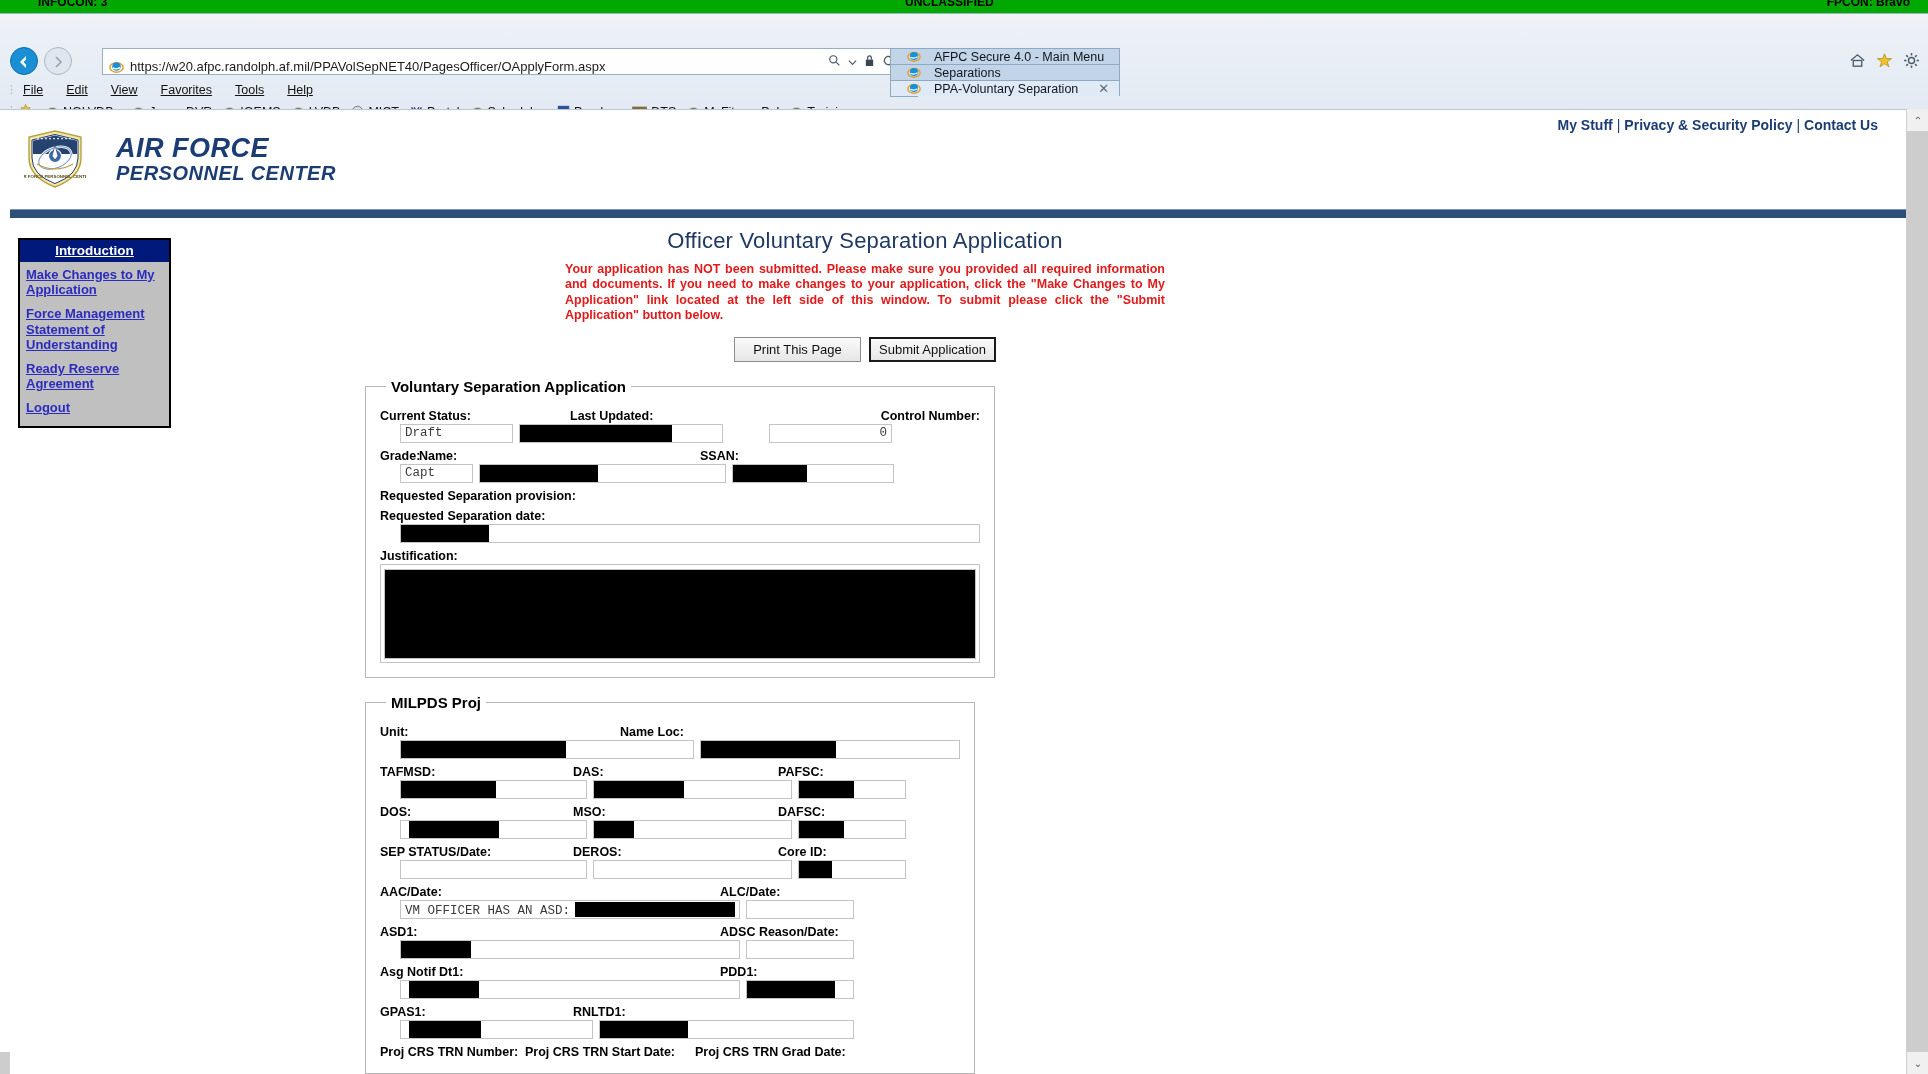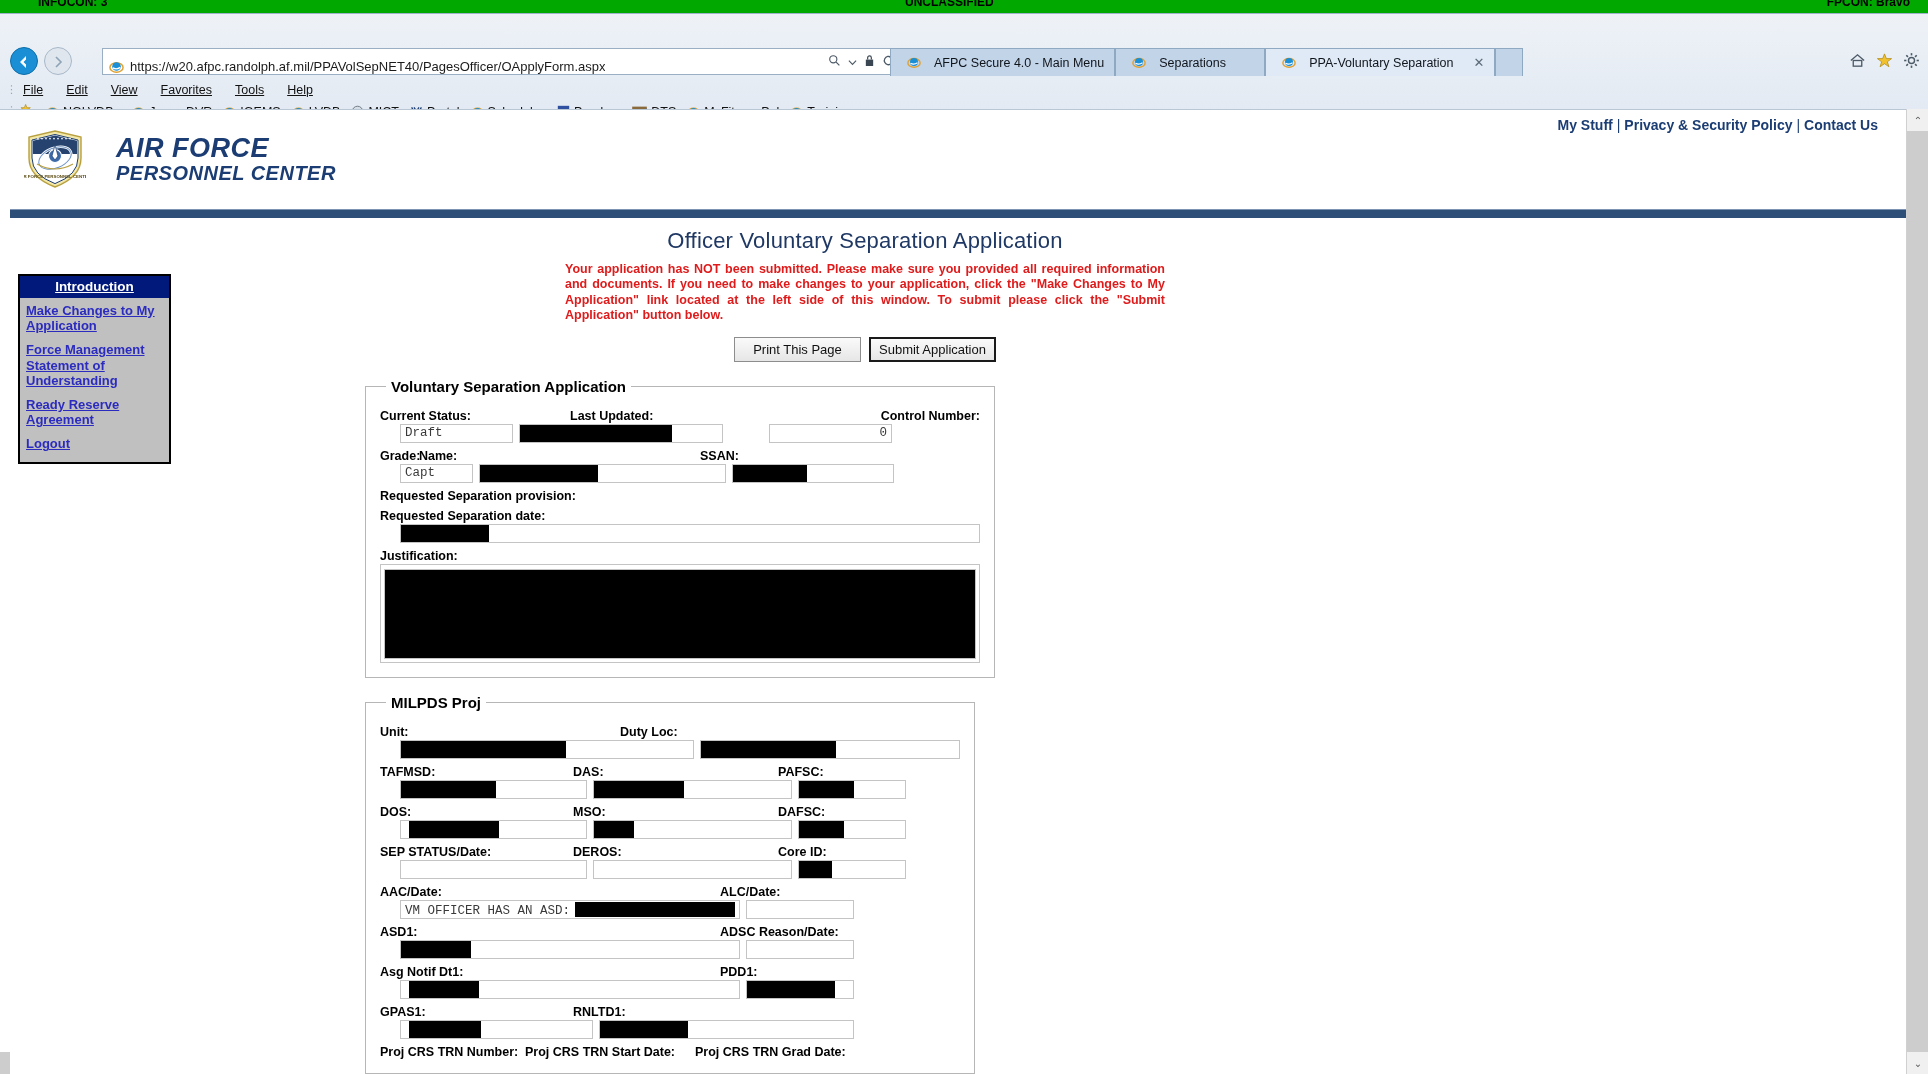--- a/index.html
+++ b/index.html
@@ -68,21 +68,21 @@
     display: flex; align-items: flex-end; margin-left: 20px;
   }
   .ie-icon { width: 15px; height: 15px; margin: 0 6px 0 6px; flex: none; }
   .url { font-size: 13px; color: #1b1b1b; white-space: nowrap; overflow: hidden; }
   .addr-right {
     position: absolute; right: 6px; top: 5px;
     display: flex; align-items: center; gap: 7px;
     font-size: 13px; color: #41515f;
   }
 
-  .tabstrip { position: absolute; left: 890px; top: 2px; height: 28px; display: flex; }
+  .tabstrip { position: absolute; left: 890px; top: 2px; height: 28px; display: flex; flex-direction: column; }
   .tab {
     height: 28px; min-width: 150px; padding: 0 10px;
     background: #c2d4e8; border: 1px solid #8fa9c2; border-bottom: none;
     display: flex; align-items: center; gap: 6px;
     font-size: 12.5px; color: #10151c; white-space: nowrap;
   }
   .tab.active { background: #dfeaf6; }
   .tab .x { margin-left: 14px; color: #5d6b78; font-size: 13px; }
   .tab-new { width: 28px; background: #c2d4e8; border: 1px solid #8fa9c2; border-bottom: none; }
 
@@ -148,21 +148,20 @@
     background: #2e4f78;
     border-top: 1px solid #7d93b3;
   }
 
   
   .sidebar {
     position: absolute; left: 8px; top: 128px;
     width: 153px;
     border: 2px solid #000;
     background: #c0c0c0;
-    margin-top: 36px;
   }
   .sb-head {
     background: #00197a; color: #fff;
     text-align: center; font-size: 13.5px; font-weight: bold;
     text-decoration: underline;
     padding: 3px 0 4px;
   }
   .sb-body { padding: 5px 5px 8px 6px; }
   .sb-link {
     display: block;
@@ -588,21 +587,21 @@
       <div class="ta-wrap">
         <div class="ta"></div>
       </div>
     </fieldset>
 
     <fieldset class="box">
       <legend>MILPDS Proj</legend>
 
       <div class="lblrow">
         <span style="width:240px">Unit:</span>
-        <span>Duty Loc:</span>
+        <span>Name Loc:</span>
       </div>
       <div class="fldrow">
         <div class="fld" style="width:294px">
               <span class="redact" style="width:165px"></span>
             </div>
         <div class="fld" style="width:260px">
               <span class="redact" style="width:135px"></span>
             </div>
       </div>
 

